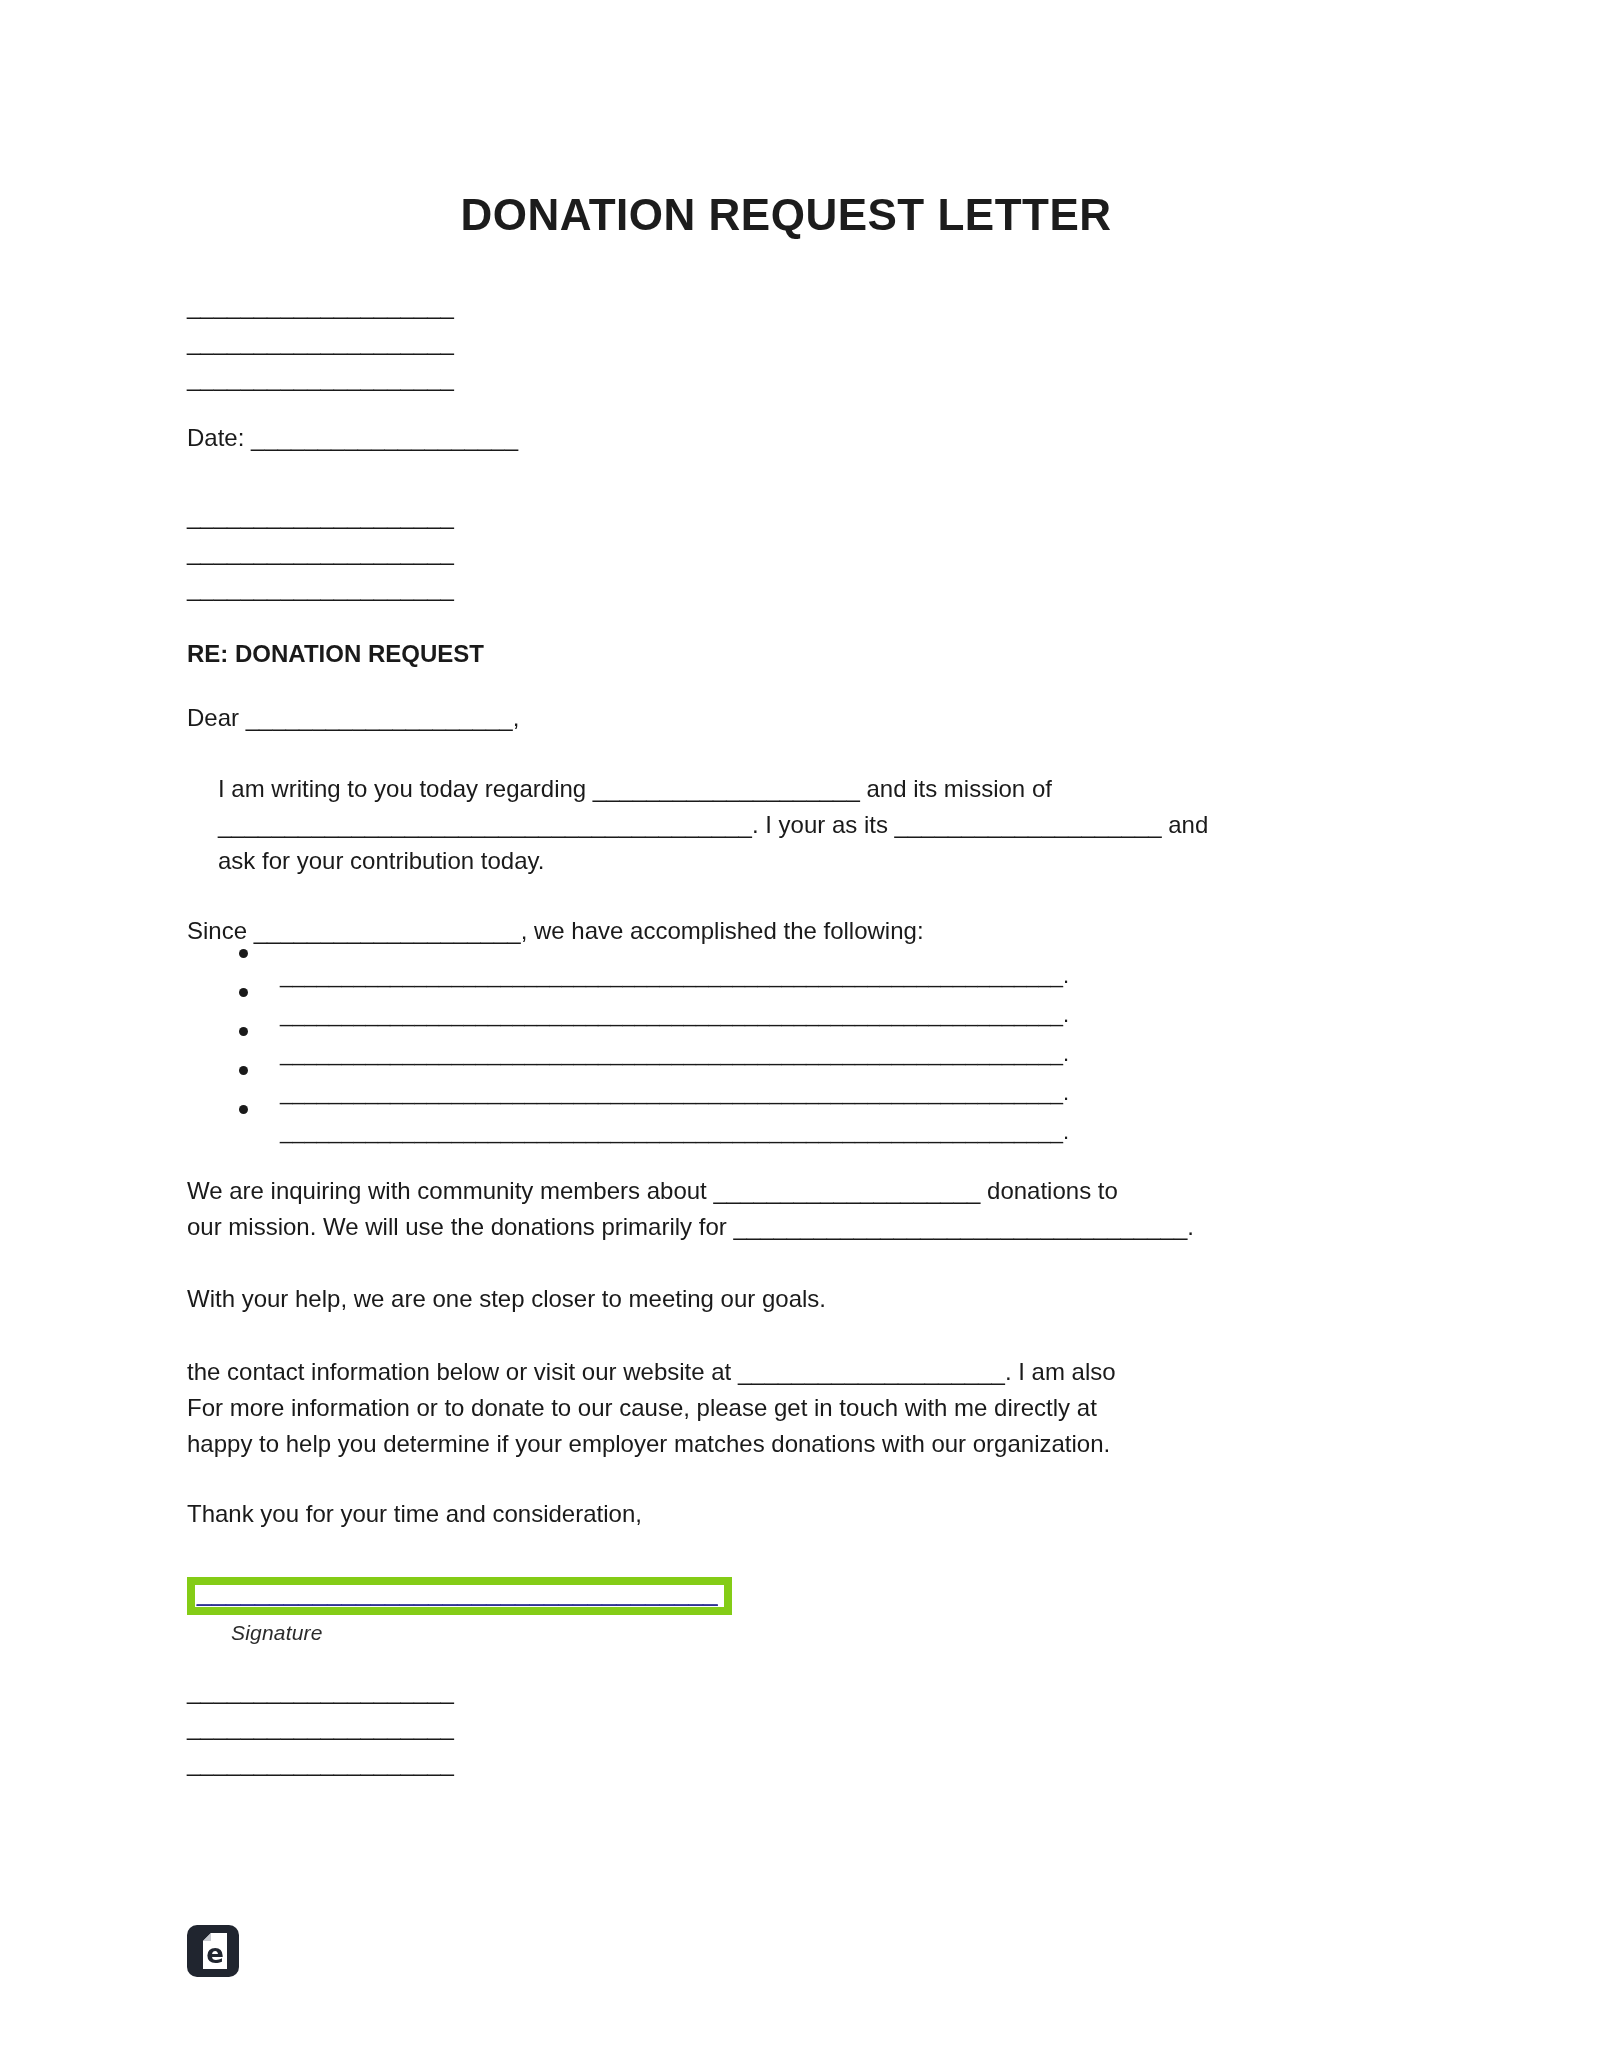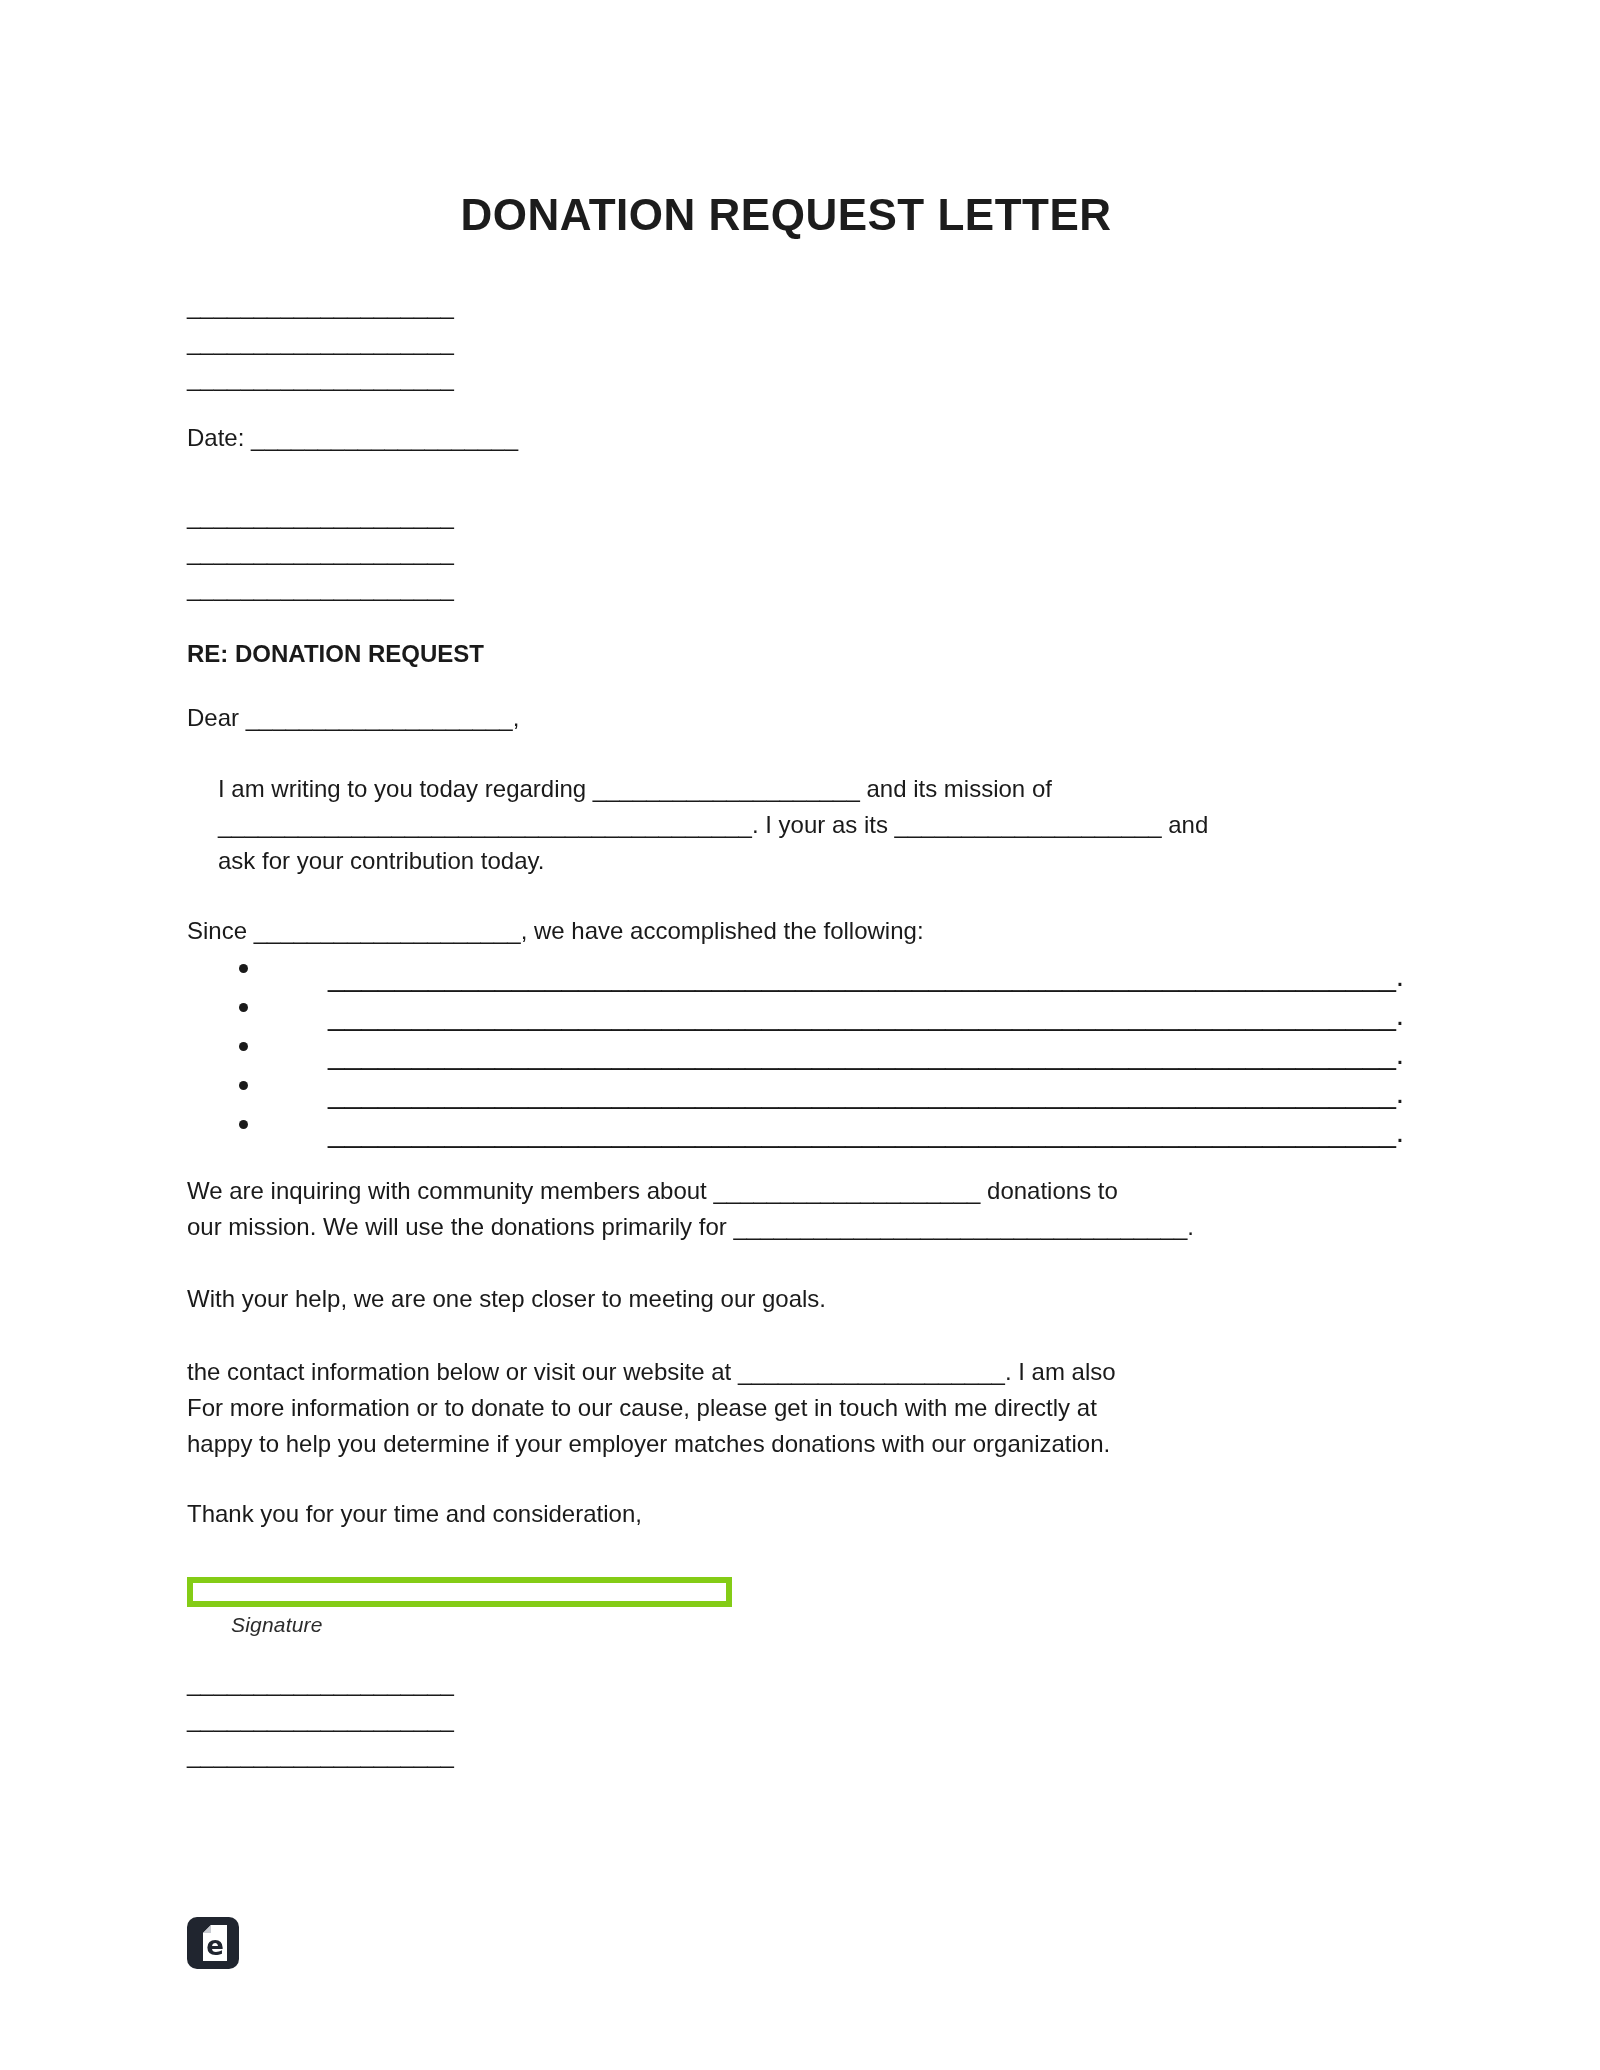--- a/index.html
+++ b/index.html
@@ -37,47 +37,47 @@
   .sender-block { margin: 0; }
   .date-line { margin-top: 24px; }
   .recipient-block { margin-top: 42px; }
   .subject { margin-top: 30px; }
   .salutation { margin-top: 28px; }
   .para-1 { margin-top: 35px; margin-left: 31px; }
   .since-line { margin-top: 34px; }
   .bullet-list { margin-top: 7px; }
   .bullet-row {
     display: flex;
-    align-items: center;
+    align-items: flex-start;
     line-height: 39px;
-    font-size: 30px;
+    font-size: 22px;
     margin-left: 52px;
-    gap: 48px;
   }
   .bullet-dot {
     width: 9px;
     height: 9px;
     border-radius: 50%;
     background: #1a1a1a;
     flex: 0 0 auto;
     margin-right: 32px;
     transform: translateY(-7px);
   }
   .bullet-text { white-space: pre; }
   .para-3 { margin-top: 22px; }
   .para-4 { margin-top: 36px; }
   .para-5 { margin-top: 37px; }
   .closing-line { margin-top: 34px; }
   .signature-box {
     margin-top: 45px;
     width: 545px;
-    height: 30px;
-    border: 6px solid #84cc16;
+    height: 38px;
+    border: 8px solid #84cc16;
     box-sizing: border-box;
     display: flex;
+    align-items: flex-end;
     overflow: hidden;
     padding: 0 2px;
   }
   .signature-line-text {
     font-size: 26px;
     line-height: 30px;
     color: #2e3192;
     white-space: pre;
     text-shadow: 0 0 0.6px #2e3192;
   }

